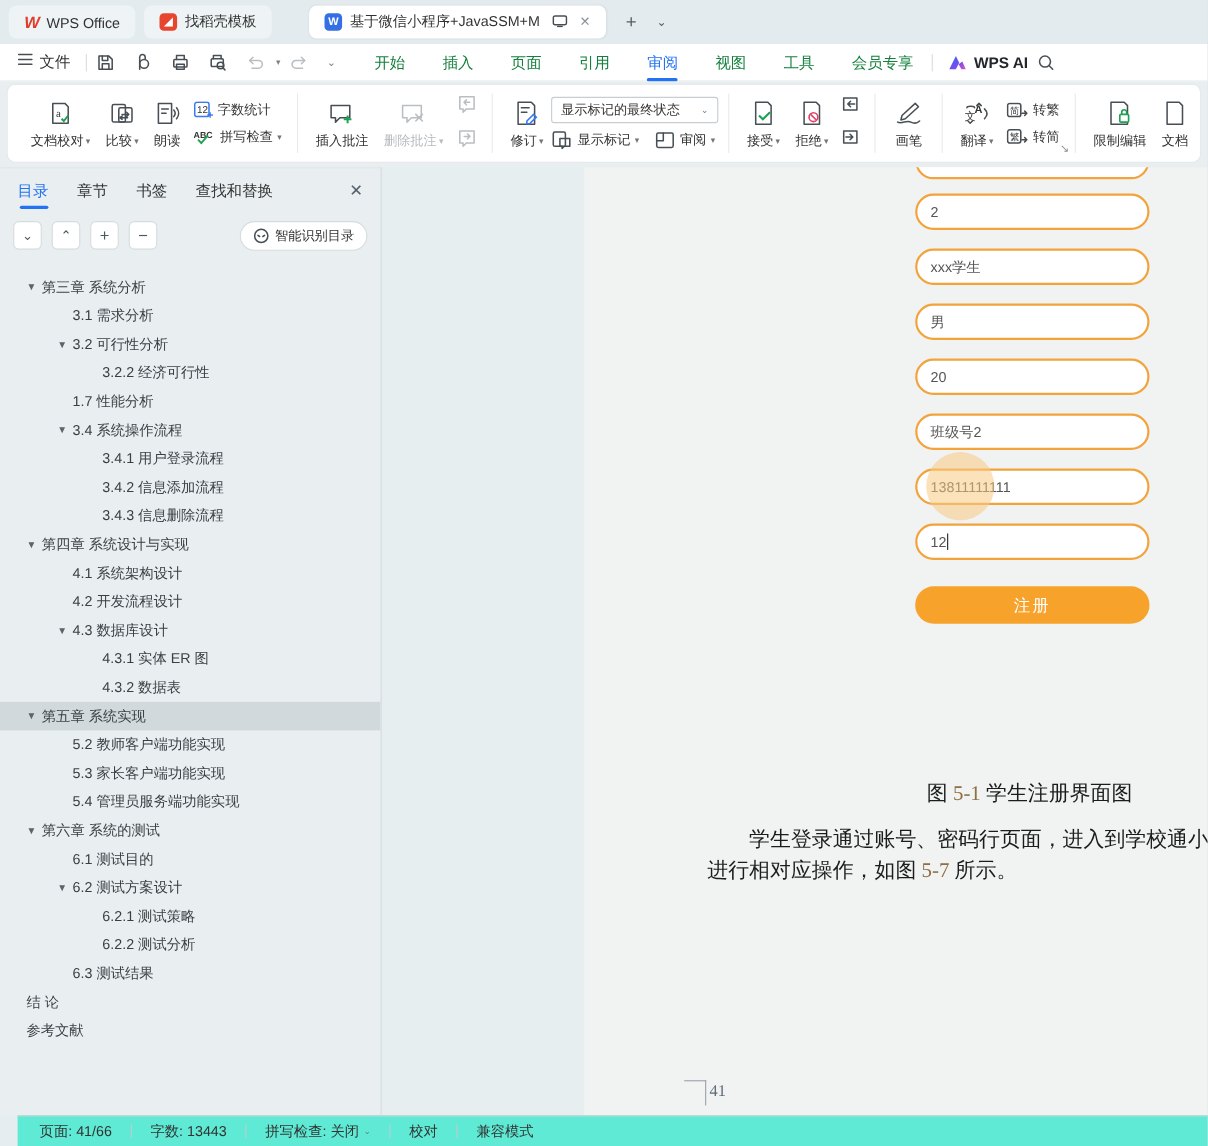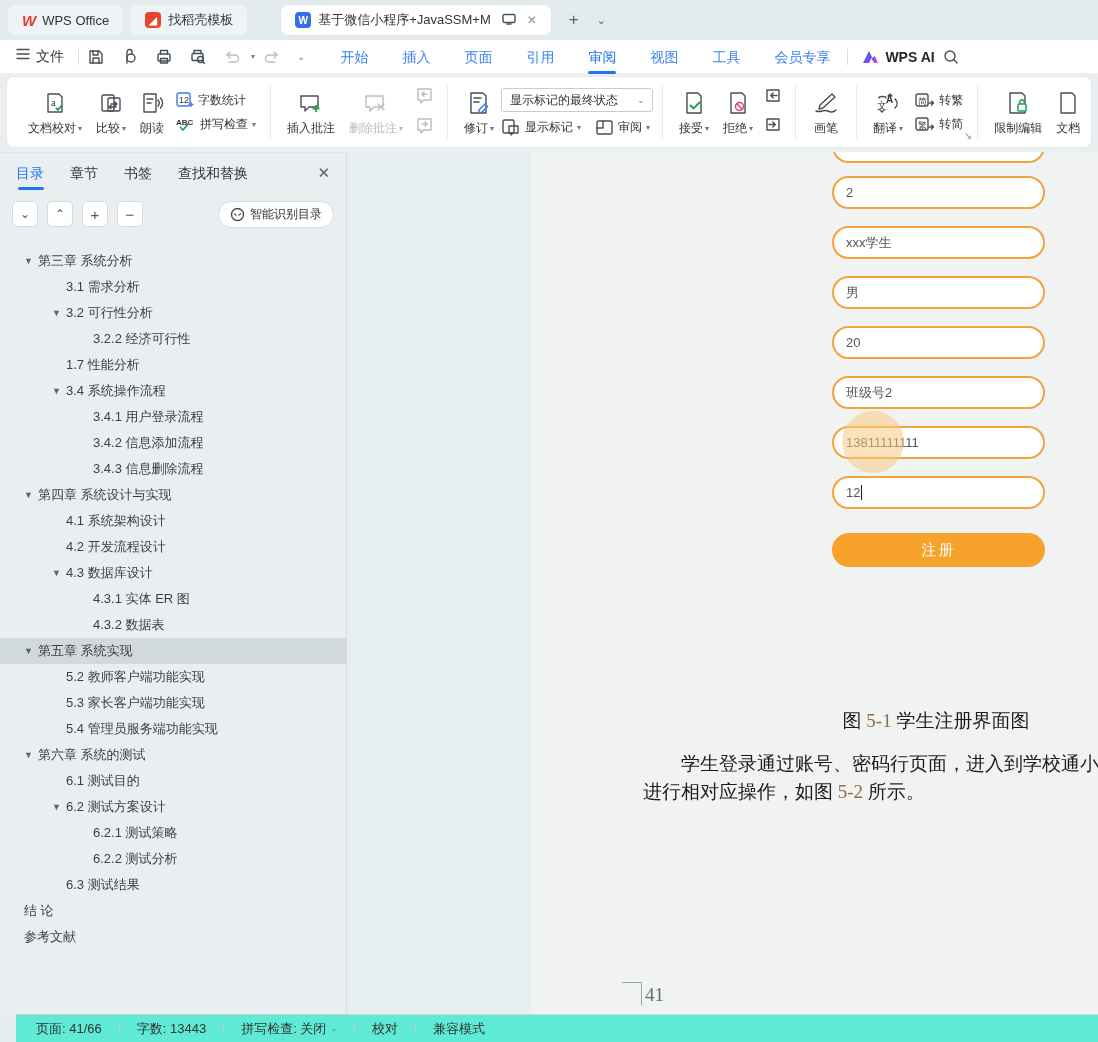--- a/index.html
+++ b/index.html
@@ -20,21 +20,21 @@
   .tab-extra { color:#8a949a; font-size:12px; margin-left:4px; }
   .tbtn { color:#53616b; font-size:17px; margin-left:18px; cursor:default; }
   
   .menubar { position:absolute; left:0; top:40px; width:100%; height:34px; background:#ffffff; display:flex; align-items:center; border-bottom:1px solid #eceff0; }
   .file-btn { display:flex; gap:6px; font-size:14px; color:#333; padding:0 14px 0 16px; }
   .vsep { width:1px; height:16px; background:#d9dde0; }
   .qicon { width:20px; height:20px; margin:0 7px; display:flex; align-items:center; justify-content:center; }
   .qicon svg { display:block; }
   .chev { font-size:8px; color:#7a848a; margin-left:2px; }
   .menu-items { display:flex; align-items:center; margin-left:10px; }
-  .mitem { font-size:14px; color:#3b82f6; padding:7px 17px 5px 17px; position:relative; }
+  .mitem { font-size:14px; color:#15803d; padding:7px 17px 5px 17px; position:relative; }
   .mitem.active { color:#2272f3; }
   .mitem.active::after { content:""; position:absolute; left:50%; transform:translateX(-50%); bottom:-2px; width:28px; height:3px; border-radius:2px; background:#2272f3; }
   .ai-wrap { display:flex; align-items:center; gap:6px; margin-left:14px; font-size:14px; color:#23272b; font-weight:bold; }
   
   .ribbonzone { position:absolute; left:0; top:74px; width:100%; height:78px; background:#e9eff1; }
   .ribboncard { position:absolute; left:6px; right:6px; top:2px; height:72px; background:#ffffff; border:1px solid #e3e8ea; border-radius:8px; display:flex; align-items:center; padding:0 6px 0 14px; overflow:hidden; }
   .rdiv { width:1px; height:54px; background:#e8eaec; margin:0 9px; flex:0 0 auto; }
   .rbtn { display:flex; flex-direction:column; align-items:center; padding:0 7px; flex:0 0 auto; }
   .rbtn .ric { height:28px; display:flex; align-items:flex-end; justify-content:center; }
   .rbtn .rlb { font-size:12px; color:#333; margin-top:5px; white-space:nowrap; display:flex; align-items:center; gap:2px; }
@@ -71,21 +71,21 @@
   .ffield { position:absolute; left:484px; width:213px; height:33px; background:#fff; border:2px solid #f2a33b; border-radius:17px; display:flex; align-items:center; padding:0 12px; font-size:13px; color:#555; }
   .fcursor { display:inline-block; width:1px; height:15px; background:#222; margin-left:1px; }
   .touchdot { position:absolute; width:62px; height:62px; border-radius:50%; background:rgba(247,202,131,0.55); pointer-events:none; }
   .regbtn { position:absolute; left:484px; top:381px; width:213px; height:34px; border-radius:17px; background:#f7a22b; color:#fff; font-size:15px; display:flex; align-items:center; justify-content:center; letter-spacing:2px; }
   .docserif { font-family:"Liberation Serif", serif; color:#1c1c1c; }
   .caption { position:absolute; left:183px; top:556px; width:810px; text-align:center; font-size:19px; }
   .refnum { color:#8c6f43; }
   .para { position:absolute; left:295px; width:700px; font-size:19px; line-height:28px; }
   .pnum-corner-h { position:absolute; left:274px; top:830px; width:20px; height:1px; background:#9aa4ab; }
   .pnum-corner-v { position:absolute; left:293px; top:830px; width:1px; height:23px; background:#9aa4ab; }
-  .pagenum { position:absolute; left:297px; top:832px; font-size:19px; color:#5f6d79; font-family:"Liberation Serif", serif; }
+  .pagenum { position:absolute; left:297px; top:832px; font-size:15px; color:#5f6d79; font-family:"Liberation Serif", serif; }
   
   .statusbar { position:absolute; left:16px; top:1014px; width:100%; height:28px; background:#5eead4; border-top:1px solid #ccd2d5; display:flex; align-items:center; font-size:13px; color:#333; padding-left:20px; }
   .sitem { display:flex; align-items:center; gap:4px; padding:0 17px; }
   .sitem:first-child { padding-left:0; }
   .ssep { width:1px; height:13px; background:#c3cacd; }
   .icon-g { stroke:#474f55; fill:none; stroke-width:1.4; stroke-linecap:round; stroke-linejoin:round; }
   .icon-dim { stroke:#b9bec2; }
 </style>
 </head>
 <body>
@@ -605,21 +605,21 @@
     <div class="regbtn">
       <span>注册</span>
     </div>
 
     <div class="caption docserif">
       <span>图 </span><span class="refnum">5-1</span><span> 学生注册界面图</span>
     </div>
 
     <div class="para docserif" style="top:598px; text-indent:2em;">学生登录通过账号、密码行页面，进入到学校通小程序主界面</div>
     <div class="para docserif" style="top:626px;">
-      <span>进行相对应操作，如图 </span><span class="refnum">5-2</span><span> 所示。</span>
+      <span>进行相对应操作，如图 </span><span class="refnum">5-7</span><span> 所示。</span>
     </div>
 
     <div class="pnum-corner-h"></div>
     <div class="pnum-corner-v"></div>
     <div class="pagenum">41</div>
   </div>
 
   <div class="statusbar">
     <span class="sitem">页面: 41/66</span>
     <span class="ssep"></span>

